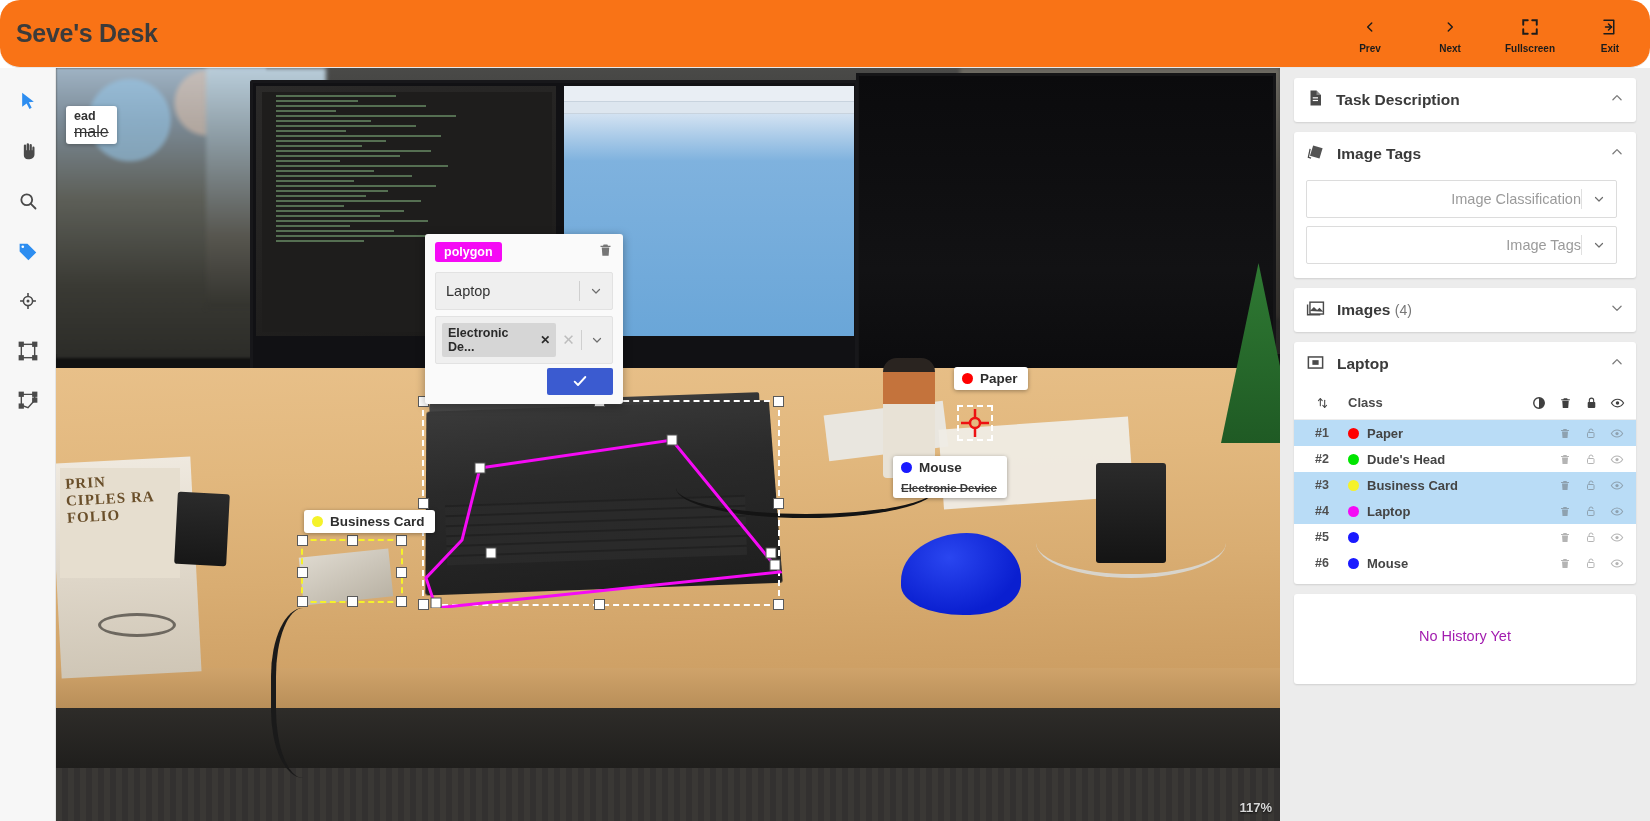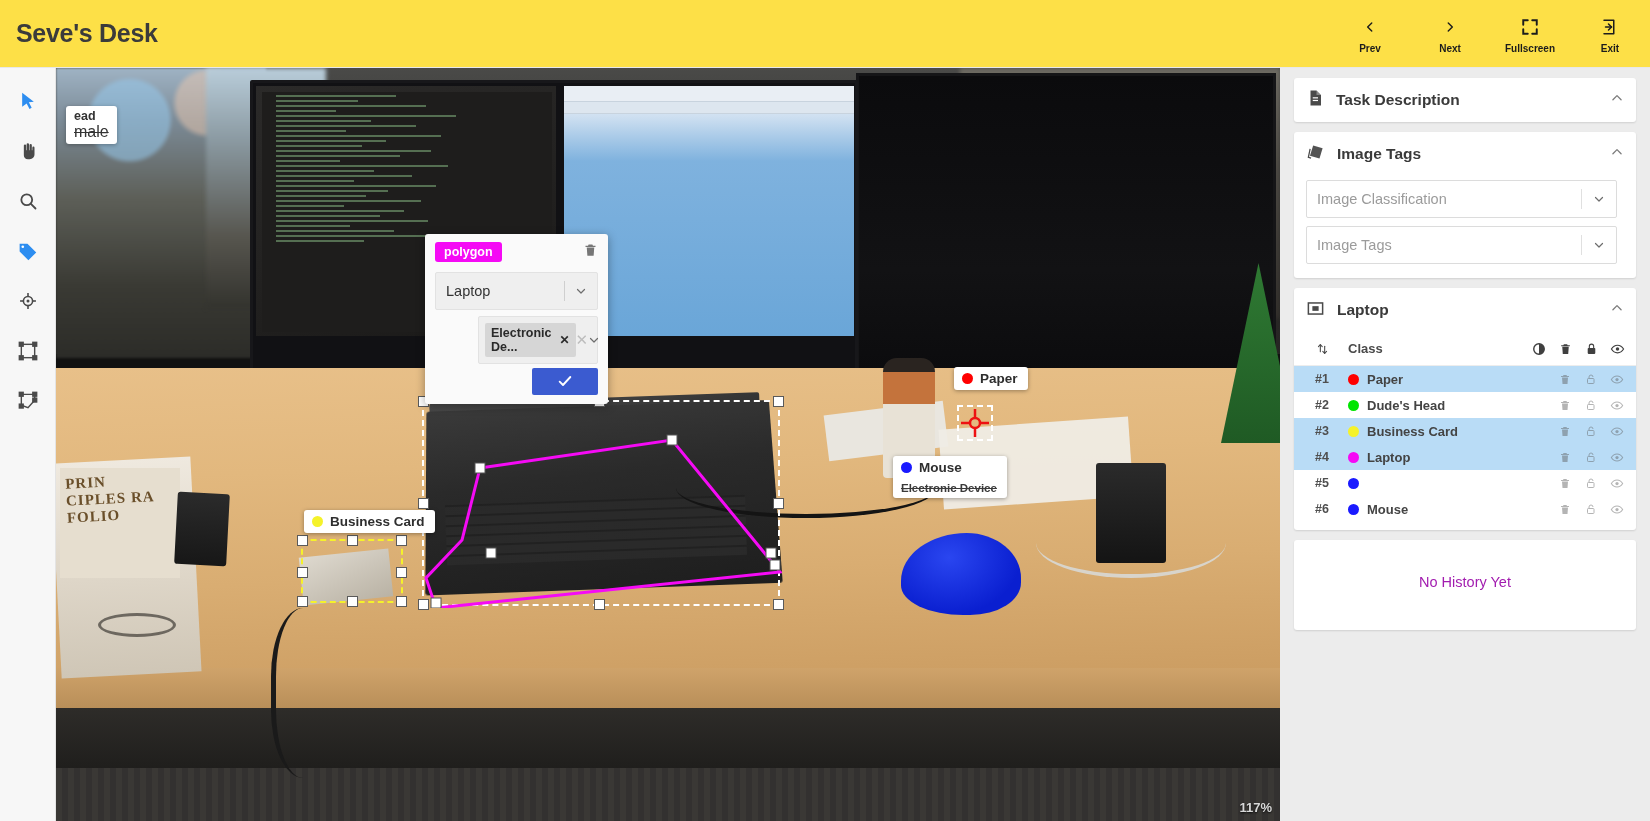--- a/index.html
+++ b/index.html
@@ -6,23 +6,23 @@
   html, body {
     width: 1650px; height: 821px;
     font-family: "Liberation Sans", sans-serif;
     background: #ffffff;
     overflow: hidden;
   }
 
   
   .topbar {
     position: absolute; left: 0; top: 0; width: 1650px; height: 68px;
-    background: #fde047;
+    background: #f97316;
     border-bottom: 1px solid #e8e8e8;
-    display: flex; align-items: center;
+    display: flex; align-items: center; border-radius: 20px;
   }
   .app-title {
     margin-left: 16px;
     font-size: 25px; font-weight: bold; color: #3b3b3b;
     letter-spacing: -0.3px;
   }
   .topbar-actions {
     margin-left: auto; display: flex; align-items: flex-start; height: 100%;
     padding-top: 6px;
   }
@@ -262,21 +262,21 @@
 
   .zoom-ind {
     position:absolute; right:8px; bottom:6px;
     font-size:13px; font-weight:bold; color:#d8d8d8;
     text-shadow:0 1px 2px rgba(0,0,0,.8);
     text-align:center;
   }
 
   
   .edit-popup {
-    position:absolute; left:369px; top:166px; width:183px;
+    position:absolute; left:369px; top:166px; width:198px;
     background:#fafafa; border-radius:3px;
     box-shadow:0 2px 10px rgba(0,0,0,.35);
     padding:8px 10px 0 10px;
   }
   .pop-head { display:flex; align-items:center; justify-content:space-between; }
   .pop-badge {
     background:#f50af5; color:#fff; font-size:12.5px; font-weight:bold;
     padding:3px 9px; border-radius:3px;
   }
   .pop-trash { cursor:pointer; opacity:.75; }
@@ -286,21 +286,20 @@
   }
   .pop-field .val { flex:1; padding-left:10px; font-size:14.5px; color:#333;
      font-weight:normal; }
   .pop-field .sep { width:1px; height:20px; background:#cfcfcf; }
   .pop-field .caret { width:32px; display:flex; align-items:center; justify-content:center;
     cursor:pointer; }
   .pop-field2 {
     margin-top:6px; background:#efefef; border:1px solid #e2e2e2;
     min-height:48px; display:flex; align-items:center; border-radius:2px;
     padding:5px 0 5px 6px;
-    margin-left:43px;
   }
   .chip {
     background:#d6d6d6; border-radius:2px; padding:3px 6px;
     font-size:12.5px; font-weight:bold; color:#2a2a2a;
     display:flex; align-items:center; gap:8px;
   }
   .chip .x { font-size:12px; cursor:pointer; }
   .pop-clear { width:26px; text-align:center; color:#bdbdbd; font-size:15px; cursor:pointer; }
   .pop-footer { height:40px; display:flex; align-items:center; justify-content:flex-end;
     padding-bottom:6px; }
@@ -320,21 +319,21 @@
     background:#fff; border-radius:3px; box-shadow:0 1px 2px rgba(0,0,0,.12);
     margin-bottom:10px;
   }
   .card-head {
     height:44px; display:flex; align-items:center; gap:12px; padding:0 12px;
     cursor:pointer;
   }
   .card-head .ttl { font-size:15.5px; font-weight:bold; color:#3a3a3a; flex:1; }
   .card-head .count { font-weight:normal; font-size:14px; color:#777; }
   .chev { opacity:.8; }
-  .card-body { padding: 0 19px 14px 12px; }
+  .card-body { padding: 0 19px 14px 12px; text-align: right; }
   .sel-box {
     height:38px; border:1px solid #dcdcdc; border-radius:2px;
     display:flex; align-items:center; margin-top:4px;
   }
   .sel-box .ph { flex:1; padding-left:10px; font-size:14.5px; color:#9b9b9b; }
   .sel-box .sep { width:1px; height:20px; background:#e0e0e0; }
   .sel-box .caret { width:34px; display:flex; align-items:center; justify-content:center;
     cursor:pointer; }
 
   
@@ -699,20 +698,40 @@
         <span class="sep"></span>
         <span class="caret">
           <svg width="12" height="12" viewBox="0 0 24 24" fill="none" stroke="#6d6d6d" stroke-width="2.4" stroke-linecap="round" stroke-linejoin="round">
               <polyline points="5 9 12 16 19 9"></polyline>
             </svg>
         </span>
       </div>
     </div>
   </div>
 
+  <div class="card">
+    <div class="card-head">
+      <span>
+        <svg width="19" height="19" viewBox="0 0 24 24" fill="none" stroke="#4a4a4a" stroke-width="1.8">
+          <rect x="5" y="4" width="17" height="15"></rect>
+          <path d="M5 15l5-5 4 4 3-3 5 5" fill="#4a4a4a" stroke="none"></path>
+          <path d="M2 7v13h16"></path>
+        </svg>
+      </span>
+      <span class="ttl">
+        <span>Images</span>
+        <span class="count">(4)</span>
+      </span>
+      <span class="chev">
+        <svg width="14" height="14" viewBox="0 0 24 24" fill="none" stroke="#5a5a5a" stroke-width="2.2" stroke-linecap="round" stroke-linejoin="round">
+            <polyline points="5 9 12 16 19 9"></polyline>
+          </svg>
+      </span>
+    </div>
+  </div>
 
   <div class="card">
     <div class="card-head">
       <span>
         <svg width="19" height="19" viewBox="0 0 24 24" fill="none" stroke="#4a4a4a" stroke-width="1.9">
           <rect x="3" y="5" width="18" height="14"></rect>
             <rect x="9" y="10" width="6" height="4" fill="#4a4a4a"></rect>
         </svg>
       </span>
       <span class="ttl">Laptop</span>

